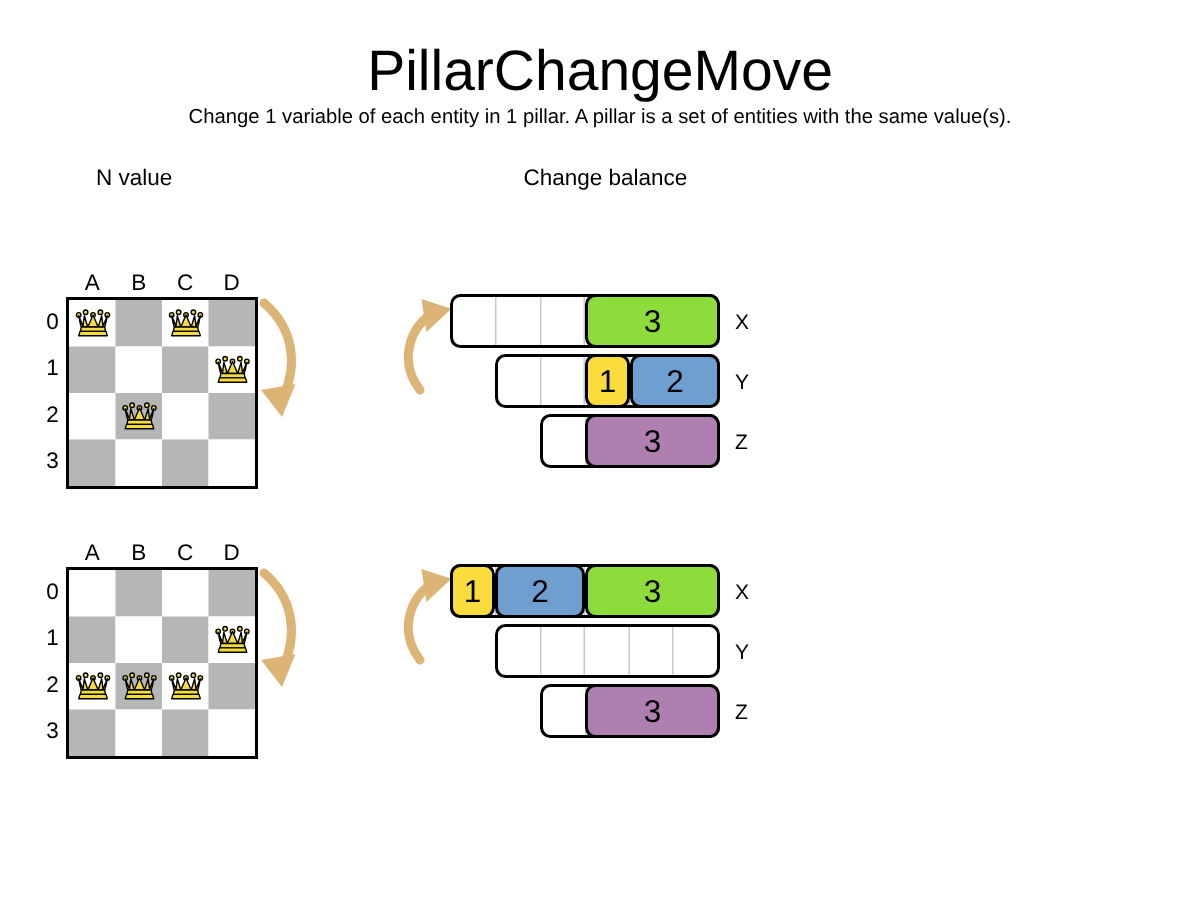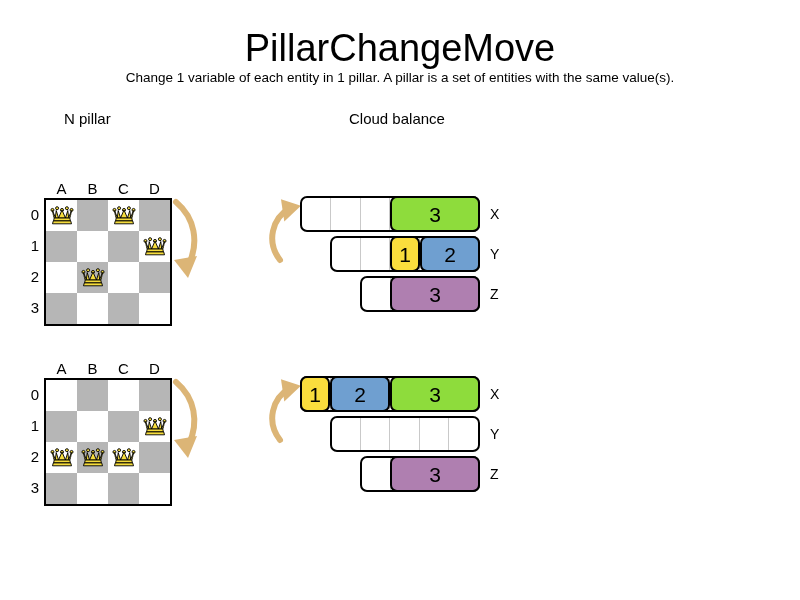--- a/index.html
+++ b/index.html
@@ -163,22 +163,22 @@
     width: 20px;
     text-align: left;
   }
 </style>
 </head>
 <body>
 
 <div id="title">PillarChangeMove</div>
 <div id="subtitle">Change 1 variable of each entity in 1 pillar. A pillar is a set of entities with the same value(s).</div>
 
-<div class="section-caption" id="caption-nqueens">N pillar</div>
-<div class="section-caption" id="caption-cloud">Cloud balance</div>
+<div class="section-caption" id="caption-nqueens">N value</div>
+<div class="section-caption" id="caption-cloud">Change balance</div>
 
 <div class="board-wrap" id="board-top">
   <div class="board-grid">
       <div class="file-label" style="left: 18px;">A</div>
       <div class="file-label" style="left: 49px;">B</div>
       <div class="file-label" style="left: 80px;">C</div>
       <div class="file-label" style="left: 111px;">D</div>
       <div class="rank-label" style="top: 26px;">0</div>
       <div class="rank-label" style="top: 57px;">1</div>
       <div class="rank-label" style="top: 88px;">2</div>

